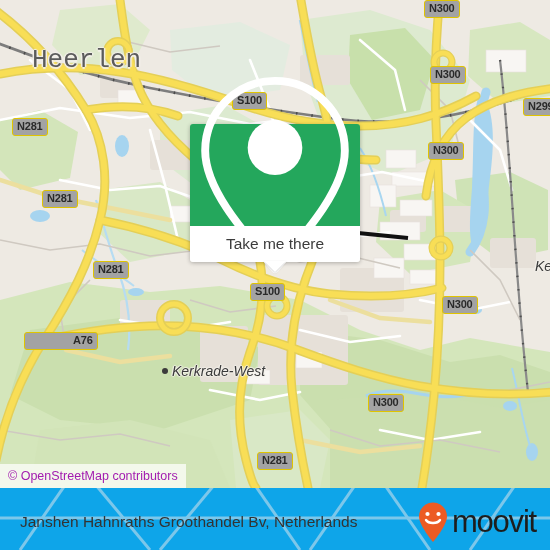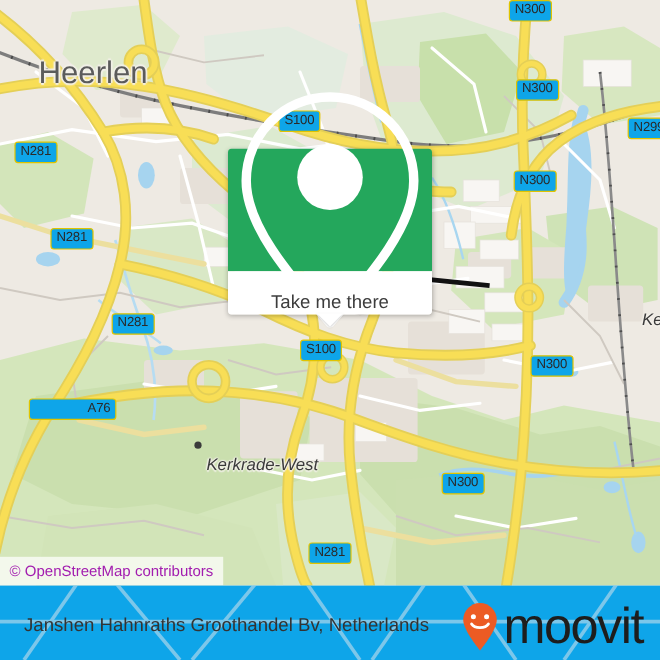--- a/index.html
+++ b/index.html
@@ -16,40 +16,40 @@
     position: absolute; left: 0; top: 0;
     width: 550px; height: 488px;
     background: #eeeae3;
     overflow: hidden;
   }
   #map svg { display: block; width: 550px; height: 488px; }
 
   
   .shield {
     position: absolute;
-    background: #0ea5e9;
+    background: #a3a3a3;
     border: 1.5px solid #e0c400;
     border-radius: 3px;
     color: #2a2a2a;
     font-size: 11px;
-    font-weight: normal;
+    font-weight: bold;
     font-family: "Liberation Sans", sans-serif;
     line-height: 13px;
     padding: 1px 4px 2px 4px;
     letter-spacing: -0.2px;
     white-space: nowrap;
     text-align: center;
   }
 
   
   .place-major {
     position: absolute;
     color: #5b5b5b;
     font-size: 26px;
-    font-family: Liberation Sans, sans-serif;
+    font-family: Liberation Mono, monospace;
     white-space: nowrap;
     text-shadow:
        1.5px 0 1px #f3f0ea, -1.5px 0 1px #f3f0ea,
        0 1.5px 1px #f3f0ea, 0 -1.5px 1px #f3f0ea;
   }
   .place-minor {
     position: absolute;
     color: #3b3b3b;
     font-size: 14px;
     font-style: italic;
@@ -91,21 +91,21 @@
   #callout-top {
     height: 102px;
     background: #24a75c;
     border-radius: 3px 3px 0 0;
     display: flex; align-items: center; justify-content: center;
   }
   #callout-bottom {
     height: 36px;
     background: #ffffff;
     border-radius: 0 0 3px 3px;
-    display: flex; align-items: flex-end; justify-content: center;
+    display: flex; align-items: center; justify-content: center;
   }
   #callout-label {
     color: #3c3c3c;
     font-size: 15.5px;
   }
   #callout-tail {
     position: absolute;
     left: 50%; bottom: -10px;
     margin-left: -11px;
     width: 0; height: 0;
@@ -135,21 +135,21 @@
   }
   #brand {
     position: absolute;
     right: 14px; top: 50%;
     transform: translateY(-50%);
     display: flex; align-items: center;
     z-index: 2;
   }
   #brand-name {
     color: #1d1d1d;
-    font-size: 42px;
+    font-size: 31px;
     letter-spacing: -1.2px;
     margin-left: 1px;
     line-height: 35px;
   }
 </style>
 </head>
 <body>
 
 <div id="page">
 
@@ -315,21 +315,21 @@
           <circle cx="277" cy="306" r="10" stroke="#f8de56" stroke-width="4.5"></circle>
           <circle cx="443" cy="62" r="9" stroke="#e4cf57" stroke-width="7"></circle>
           <circle cx="443" cy="62" r="9" stroke="#f8de56" stroke-width="4.5"></circle>
         </g>
       </g>
     </svg>
 
     <div class="place-major" style="left:32px; top:45px;">Heerlen</div>
 
     <div class="place-dot" style="left:162px; top:368px;"></div>
-    <div class="place-minor" style="left:172px; top:379px;text-align:right;">Kerkrade-West</div>
+    <div class="place-minor" style="left:172px; top:363px;text-align:right;">Kerkrade-West</div>
 
     <div class="place-minor" style="left:535px; top:258px;">Ke</div>
 
     <div class="shield" style="left:424px; top:0px;">N300</div>
     <div class="shield" style="left:430px; top:66px;">N300</div>
     <div class="shield" style="left:523px; top:98px;">N299</div>
     <div class="shield" style="left:428px; top:142px;">N300</div>
     <div class="shield" style="left:232px; top:92px;">S100</div>
     <div class="shield" style="left:12px; top:118px;">N281</div>
     <div class="shield" style="left:42px; top:190px;">N281</div>

